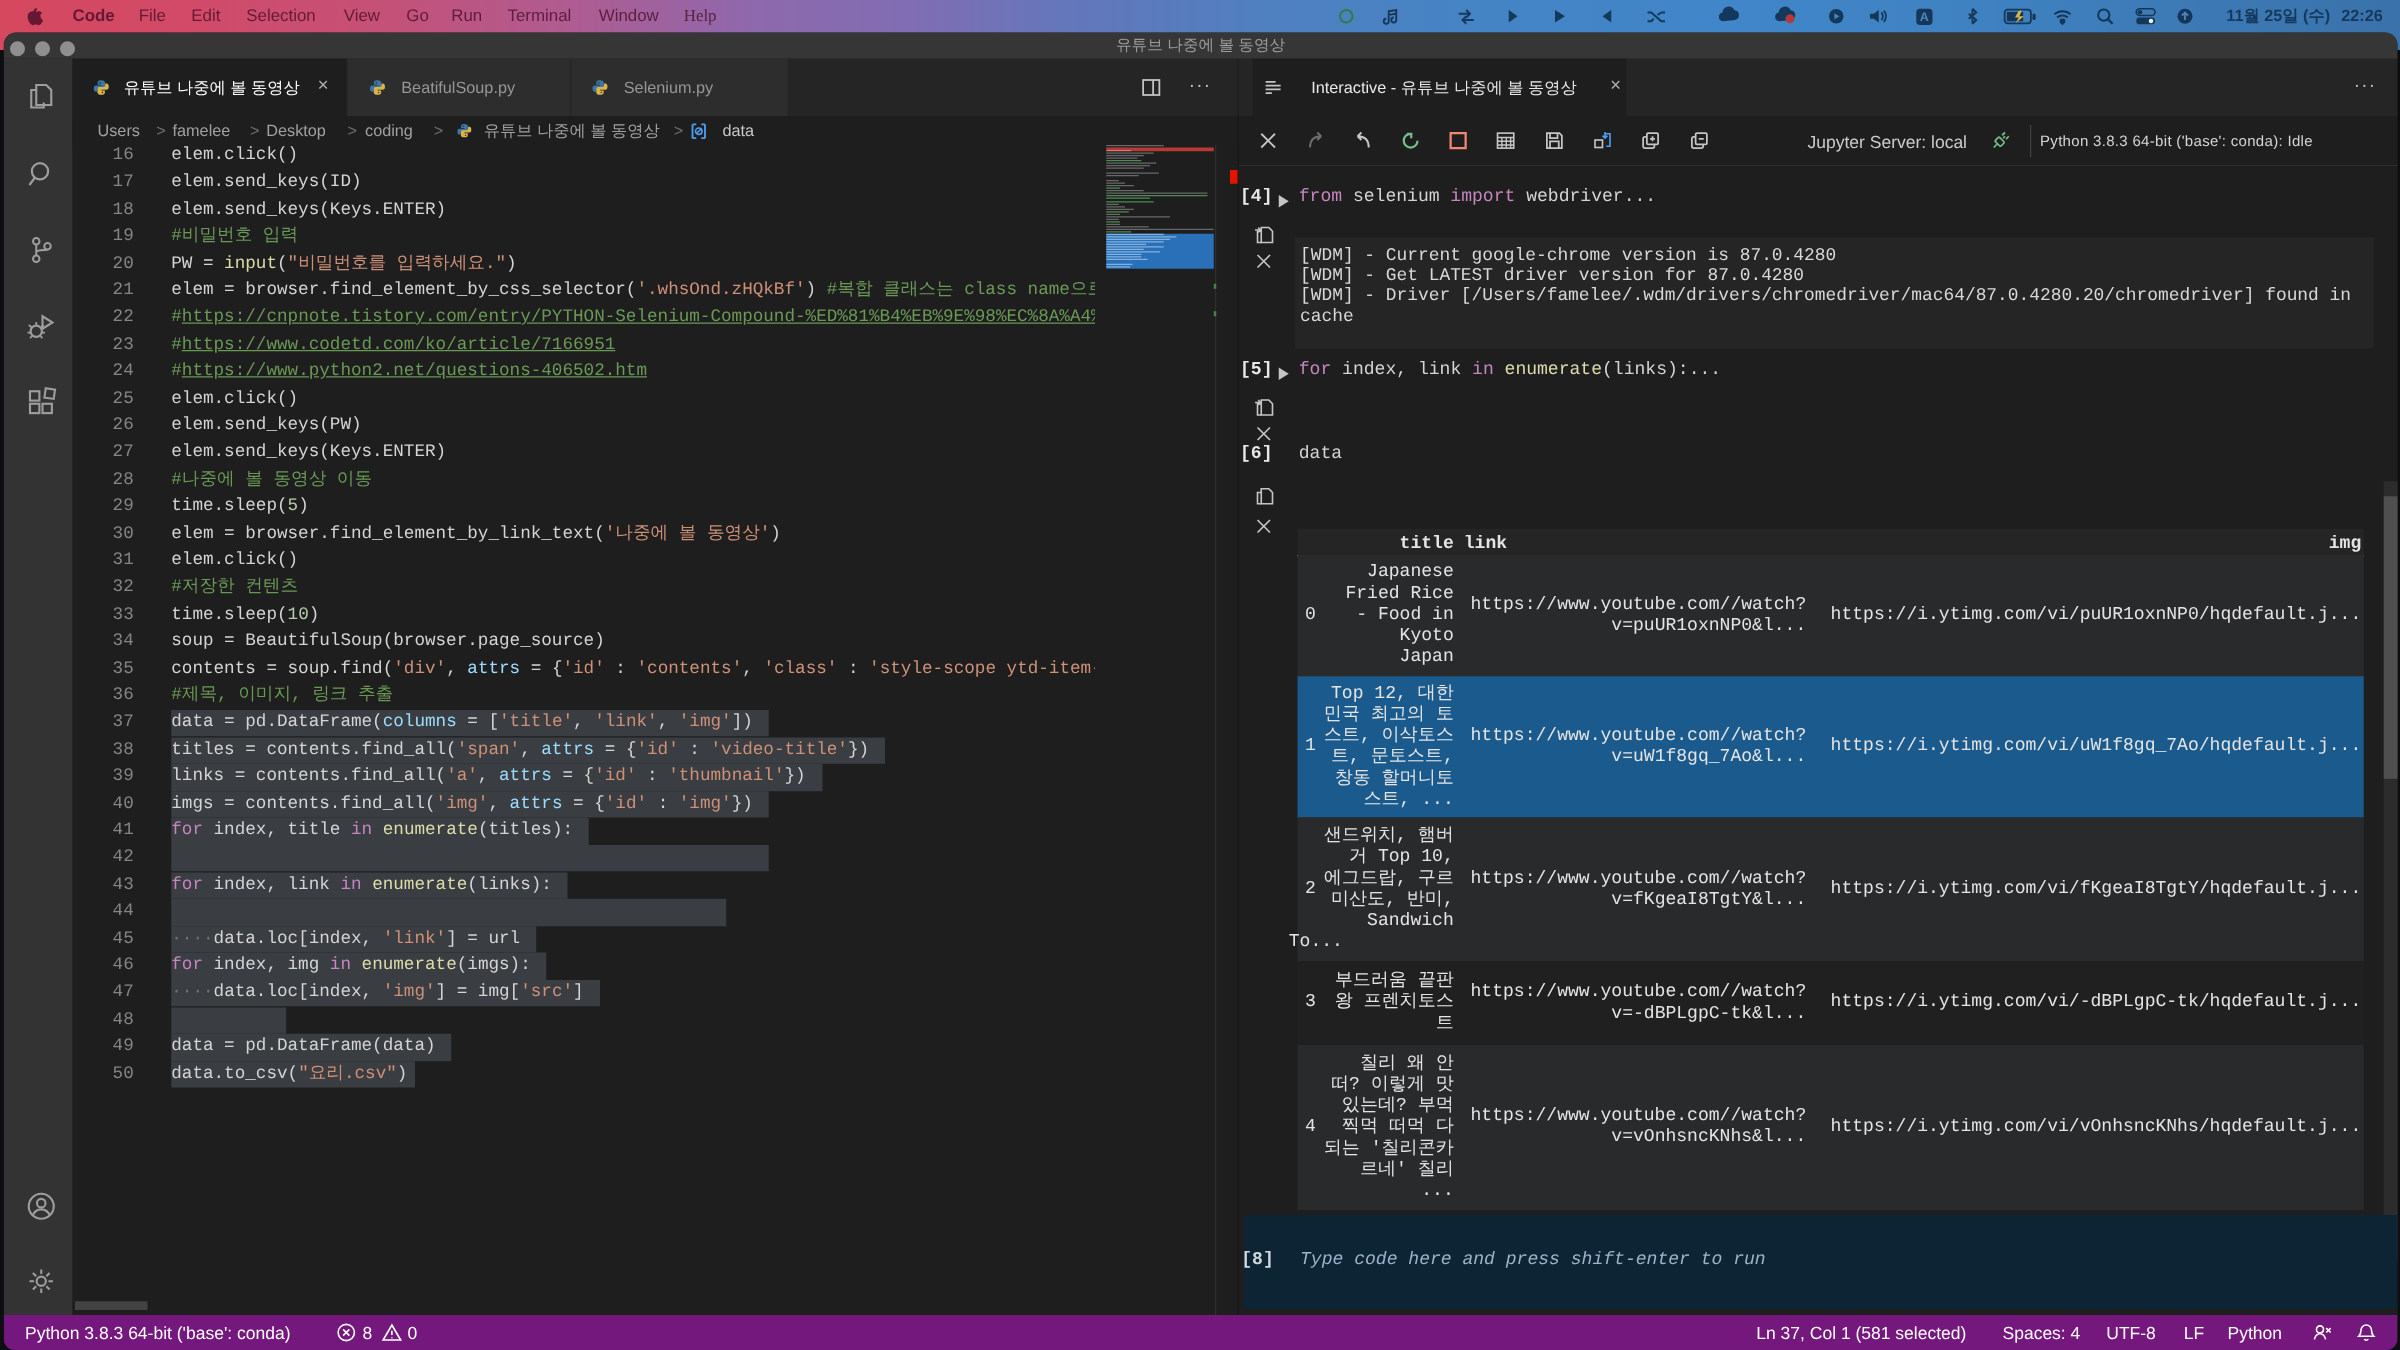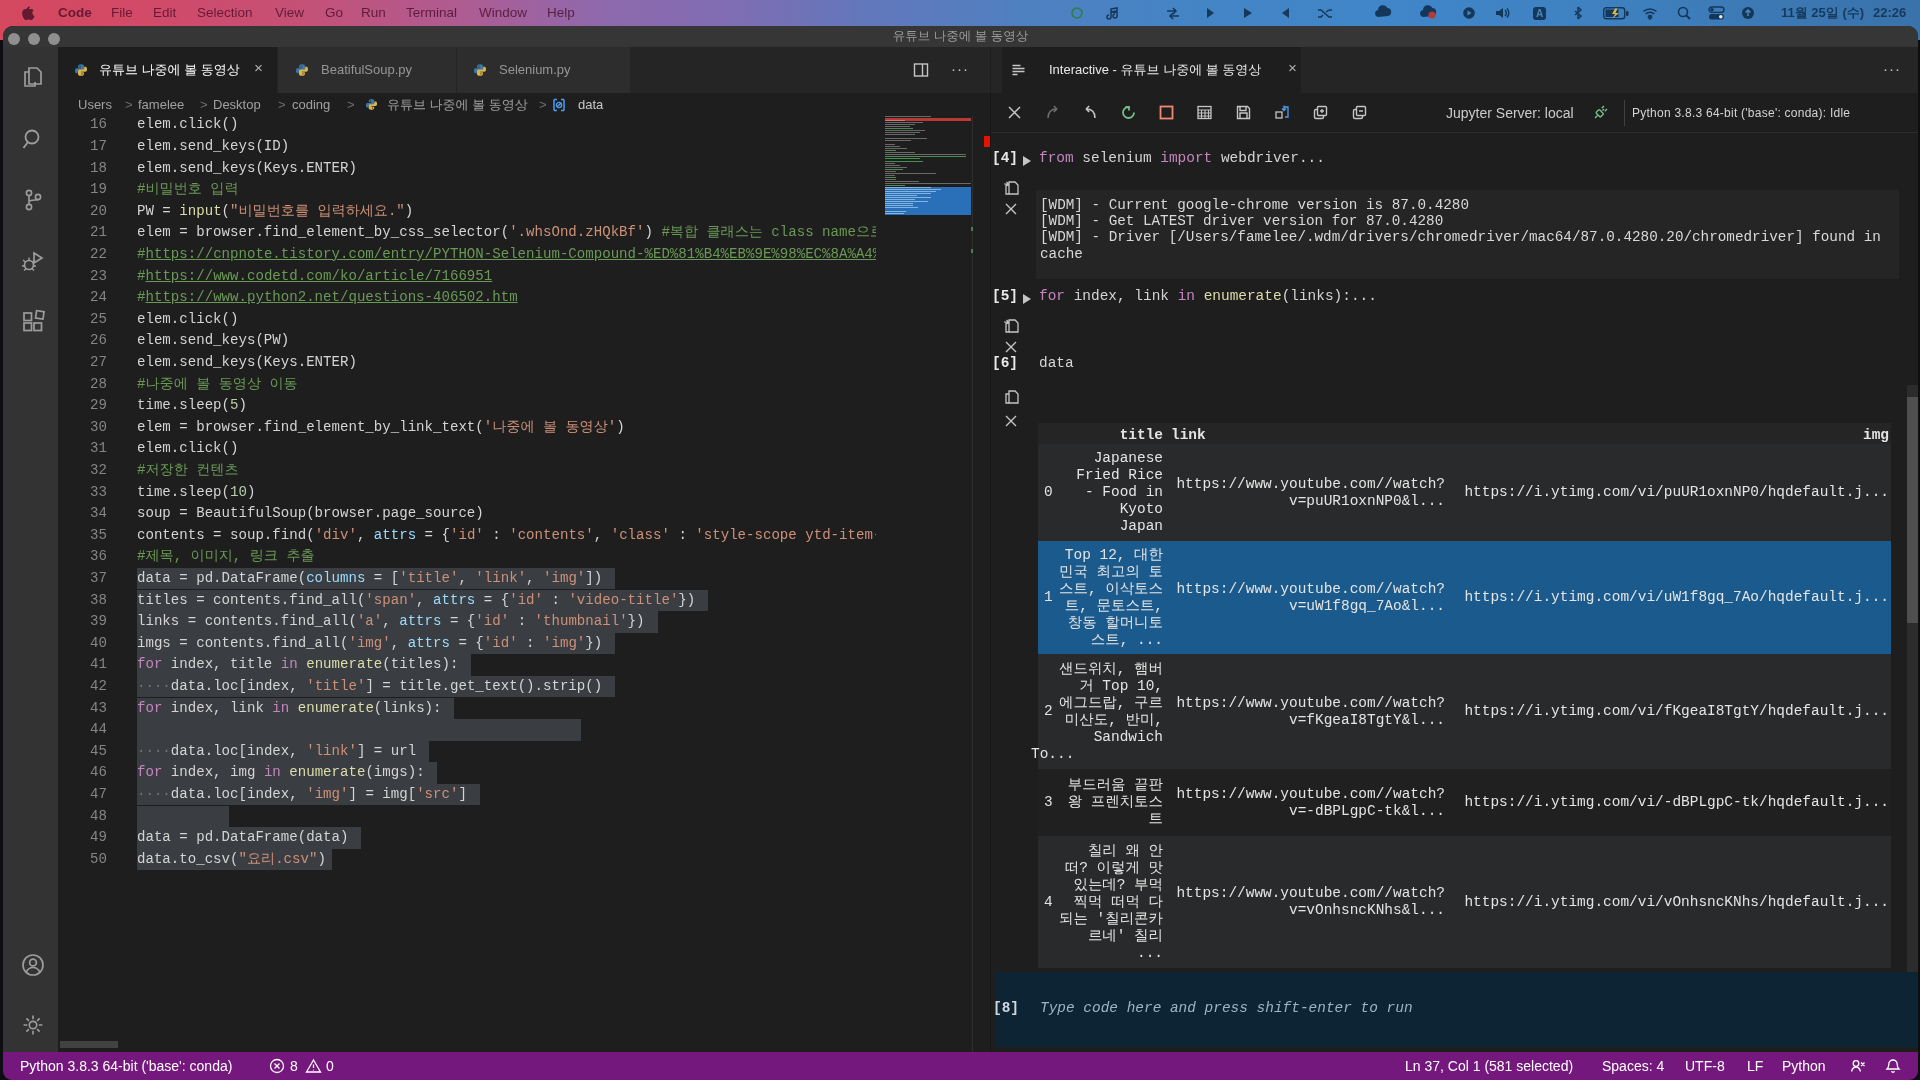--- a/index.html
+++ b/index.html
@@ -38,21 +38,21 @@
   </svg>
 <div class="mtxt" style="left:58px;font-weight:bold;">Code</div>
 <div class="mtxt" style="left:111px;">File</div>
 <div class="mtxt" style="left:153px;">Edit</div>
 <div class="mtxt" style="left:197px;">Selection</div>
 <div class="mtxt" style="left:275px;">View</div>
 <div class="mtxt" style="left:325px;">Go</div>
 <div class="mtxt" style="left:361px;">Run</div>
 <div class="mtxt" style="left:406px;">Terminal</div>
 <div class="mtxt" style="left:479px;">Window</div>
-<div class="mtxt" style="left:547px;">Help</div>
+<div class="mtxt" style="left:547px;font-family:Liberation Serif, serif;">Help</div>
 <svg class="abs" style="left:1069px;top:6px" width="18" height="15" viewBox="0 0 18 15">
     <circle cx="8" cy="7" r="5" fill="none" stroke="#2e7d46" stroke-width="1.6"></circle>
   </svg>
 <svg class="abs" style="left:1106px;top:6px" width="18" height="15" viewBox="0 0 18 15">
     <path d="M5 3v8M5 11a2 2 0 1 1-2-2M11 2v8M11 10a2 2 0 1 1-2-2M5 3l6-1v3L5 6z" fill="none" stroke="rgba(13,42,72,0.85)" stroke-width="1.5"></path>
   </svg>
 <svg class="abs" style="left:1164px;top:6px" width="18" height="15" viewBox="0 0 18 15">
     <path d="M3 5h9M9 2l3 3-3 3M15 10H6M9 7l-3 3 3 3" fill="none" stroke="rgba(13,42,72,0.85)" stroke-width="1.5"></path>
   </svg>
 <svg class="abs" style="left:1202px;top:6px" width="18" height="15" viewBox="0 0 18 15">
@@ -265,21 +265,20 @@
 <div class="cl" style="top:474.9px">data = pd.DataFrame(<span class="b">columns</span> = [<span class="s">'title'</span>, <span class="s">'link'</span>, <span class="s">'img'</span>])</div>
 <div class="ln" style="top:496.5px">38</div>
 <div class="cl" style="top:496.5px">titles = contents.find_all(<span class="s">'span'</span>, <span class="b">attrs</span> = {<span class="s">'id'</span> : <span class="s">'video-title'</span>})</div>
 <div class="ln" style="top:518.1px">39</div>
 <div class="cl" style="top:518.1px">links = contents.find_all(<span class="s">'a'</span>, <span class="b">attrs</span> = {<span class="s">'id'</span> : <span class="s">'thumbnail'</span>})</div>
 <div class="ln" style="top:539.7px">40</div>
 <div class="cl" style="top:539.7px">imgs = contents.find_all(<span class="s">'img'</span>, <span class="b">attrs</span> = {<span class="s">'id'</span> : <span class="s">'img'</span>})</div>
 <div class="ln" style="top:561.3px">41</div>
 <div class="cl" style="top:561.3px"><span class="k">for</span> index, title <span class="k">in</span> <span class="f">enumerate</span>(titles):</div>
 <div class="ln" style="top:582.9px">42</div>
-<div class="cl" style="top:582.9px"><span class="ws">····</span>data.loc[index, <span class="s">'title'</span>] = title.get_text().strip()</div>
 <div class="ln" style="top:604.5px">43</div>
 <div class="cl" style="top:604.5px"><span class="k">for</span> index, link <span class="k">in</span> <span class="f">enumerate</span>(links):</div>
 <div class="ln" style="top:626.1px">44</div>
 <div class="ln" style="top:647.7px">45</div>
 <div class="cl" style="top:647.7px"><span class="ws">····</span>data.loc[index, <span class="s">'link'</span>] = url</div>
 <div class="ln" style="top:669.3px">46</div>
 <div class="cl" style="top:669.3px"><span class="k">for</span> index, img <span class="k">in</span> <span class="f">enumerate</span>(imgs):</div>
 <div class="ln" style="top:690.9px">47</div>
 <div class="cl" style="top:690.9px"><span class="ws">····</span>data.loc[index, <span class="s">'img'</span>] = img[<span class="s">'src'</span>]</div>
 <div class="ln" style="top:712.5px">48</div>

